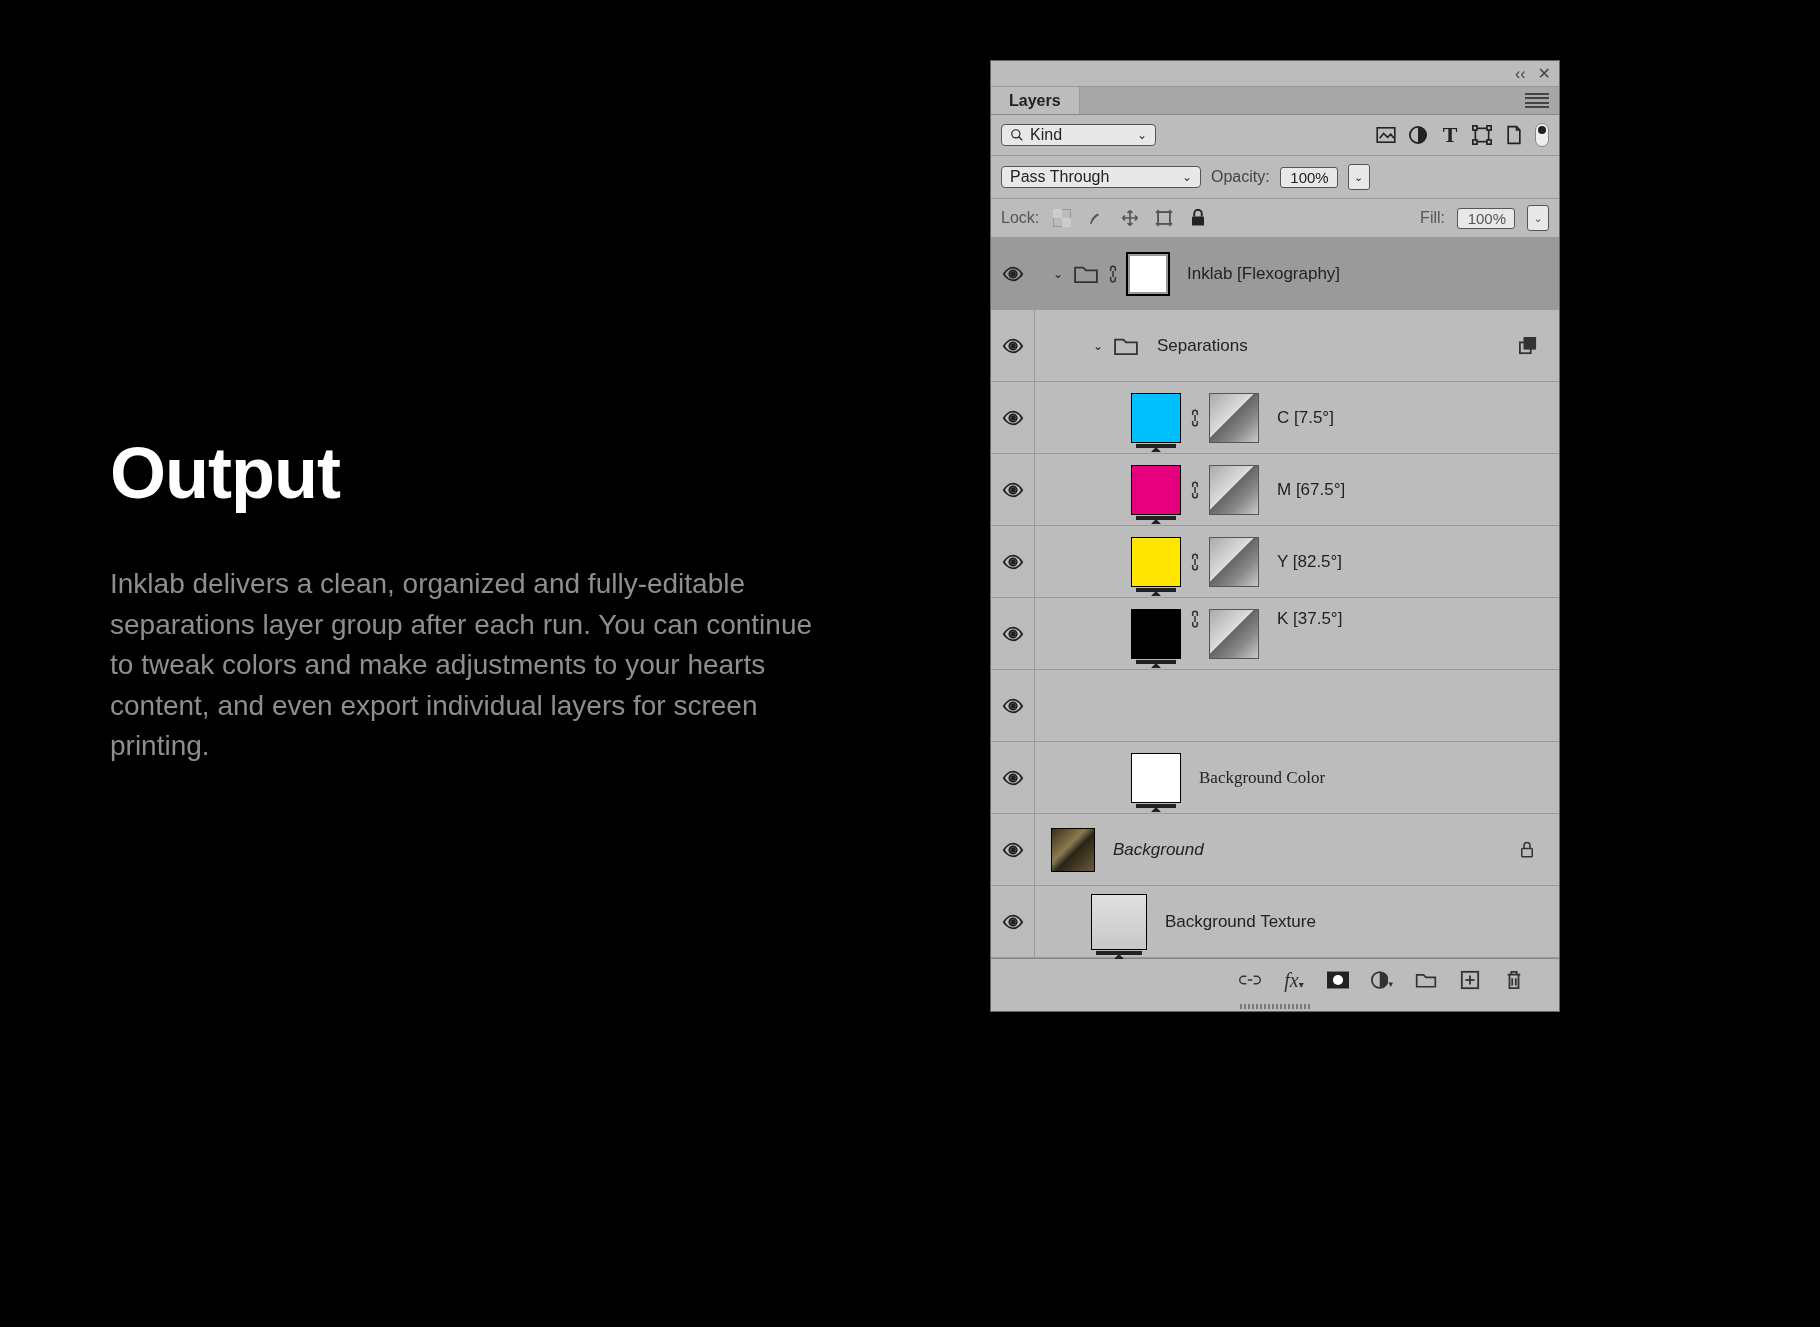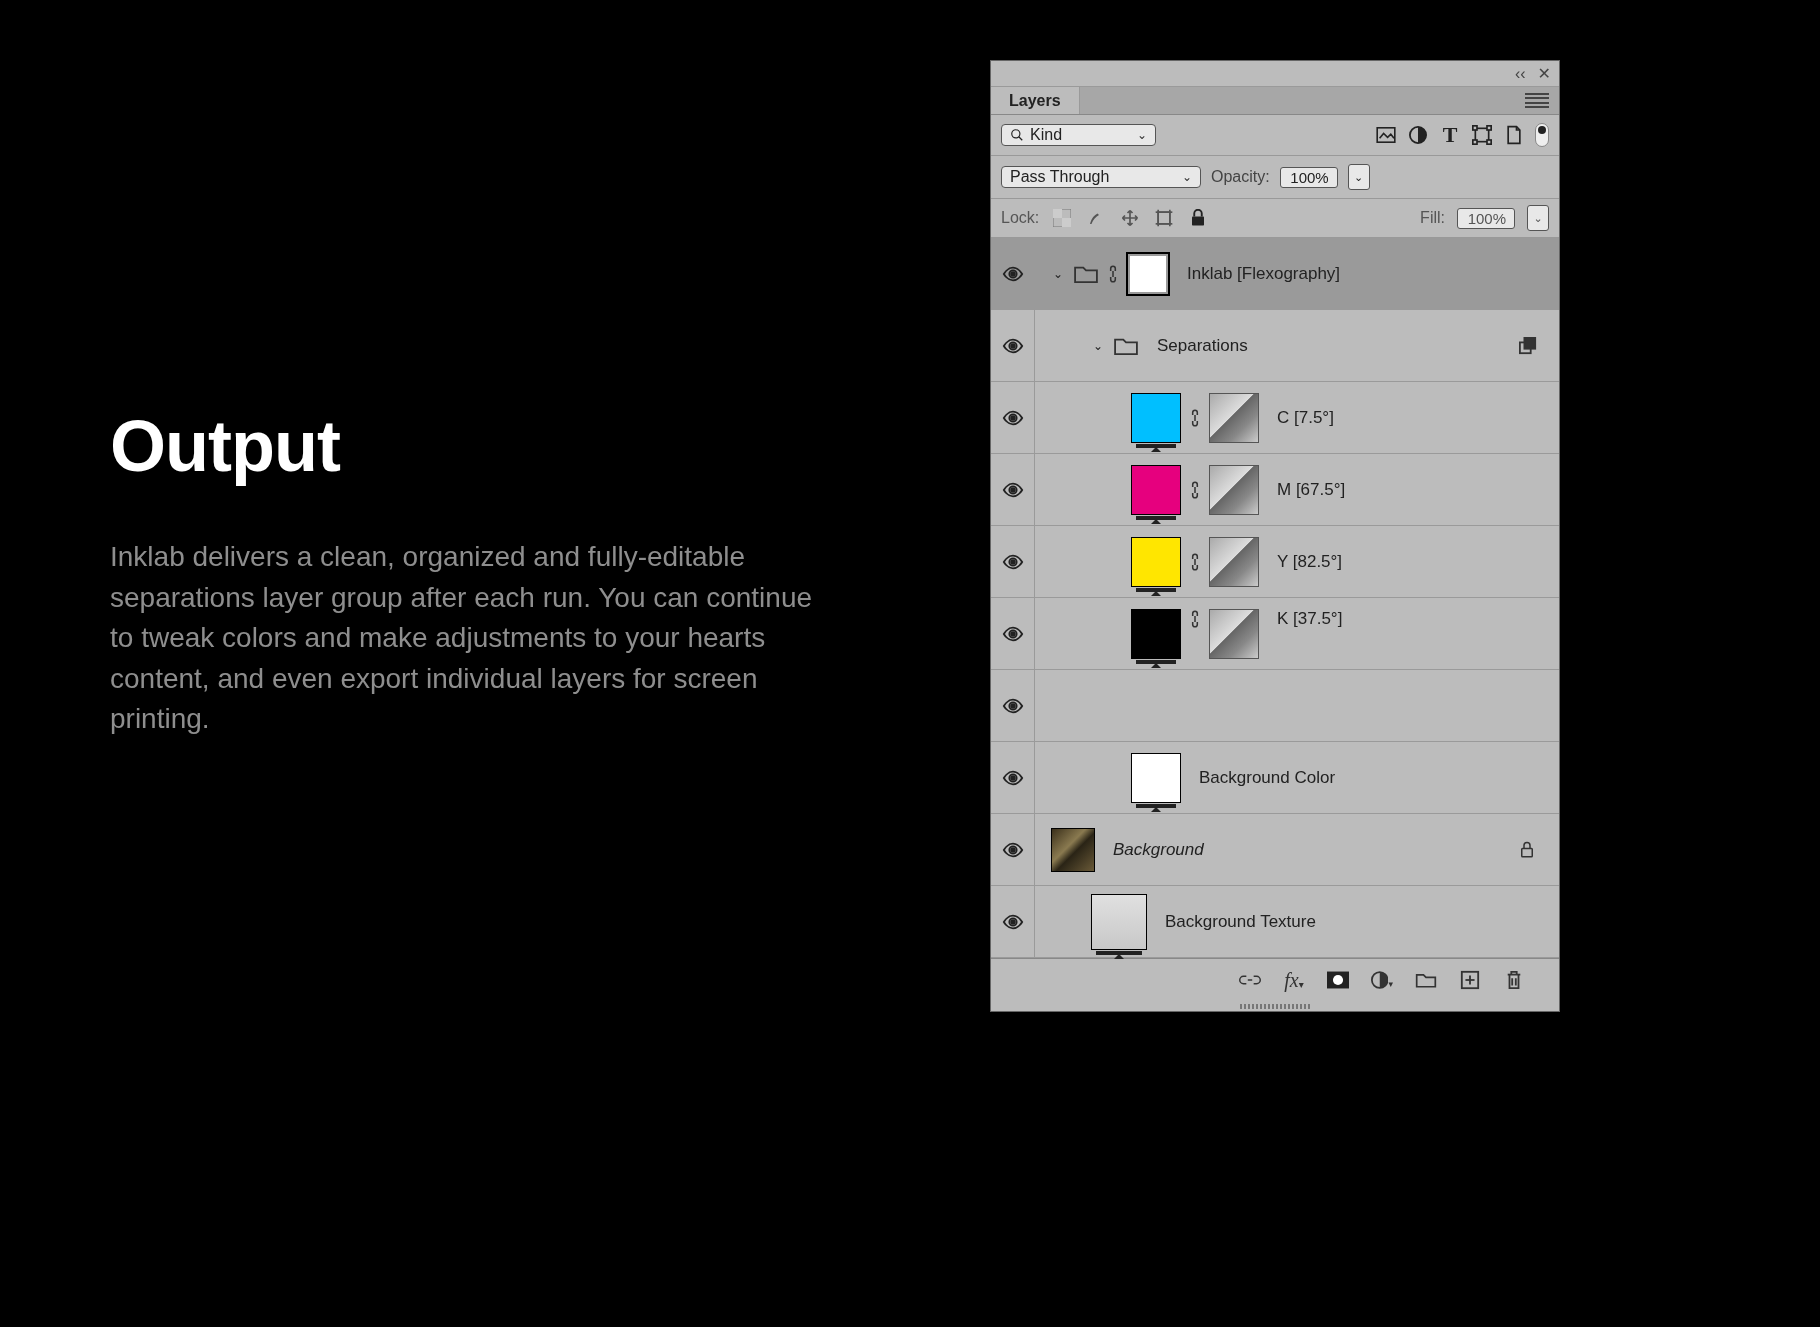--- a/index.html
+++ b/index.html
@@ -7,21 +7,21 @@
     width: 1820px;
     height: 1327px;
     background: #000;
     font-family: -apple-system, "Helvetica Neue", Arial, sans-serif;
     position: relative;
     overflow: hidden;
   }
   .marketing {
     position: absolute;
     left: 110px;
-    top: 405px;
+    top: 432px;
     width: 720px;
     color: #fff;
   }
   .marketing h1 {
     font-size: 72px;
     font-weight: 800;
     letter-spacing: -1px;
     margin-bottom: 50px;
   }
   .marketing p {
@@ -432,21 +432,21 @@
           </svg>
         </div>
       </div>
       <div class="layer-row">
         <div class="eye">
           <svg viewBox="0 0 24 24" fill="#222">
             <path d="M12 5 C6 5 2 12 2 12 s4 7 10 7 s10-7 10-7 S18 5 12 5 Z M12 16 a4 4 0 1 1 0-8 a4 4 0 0 1 0 8 Z" fill="none" stroke="#222" stroke-width="2"></path>
             <circle cx="12" cy="12" r="3"></circle>
           </svg>
         </div>
-        <div style="display: flex; align-items: center; gap: 8px; flex: 1 1 0%; padding-left: 90px;">
+        <div style="display: flex; align-items: center; gap: 8px; flex: 1 1 0%; padding-left: 90px; font-family: Liberation Serif, serif;">
           <div class="thumb pager" style="background: rgb(255, 255, 255);"></div>
           <span class="layer-name">Background Color</span>
         </div>
       </div>
       <div class="layer-row">
         <div class="eye">
           <svg viewBox="0 0 24 24" fill="#222">
             <path d="M12 5 C6 5 2 12 2 12 s4 7 10 7 s10-7 10-7 S18 5 12 5 Z M12 16 a4 4 0 1 1 0-8 a4 4 0 0 1 0 8 Z" fill="none" stroke="#222" stroke-width="2"></path>
             <circle cx="12" cy="12" r="3"></circle>
           </svg>

